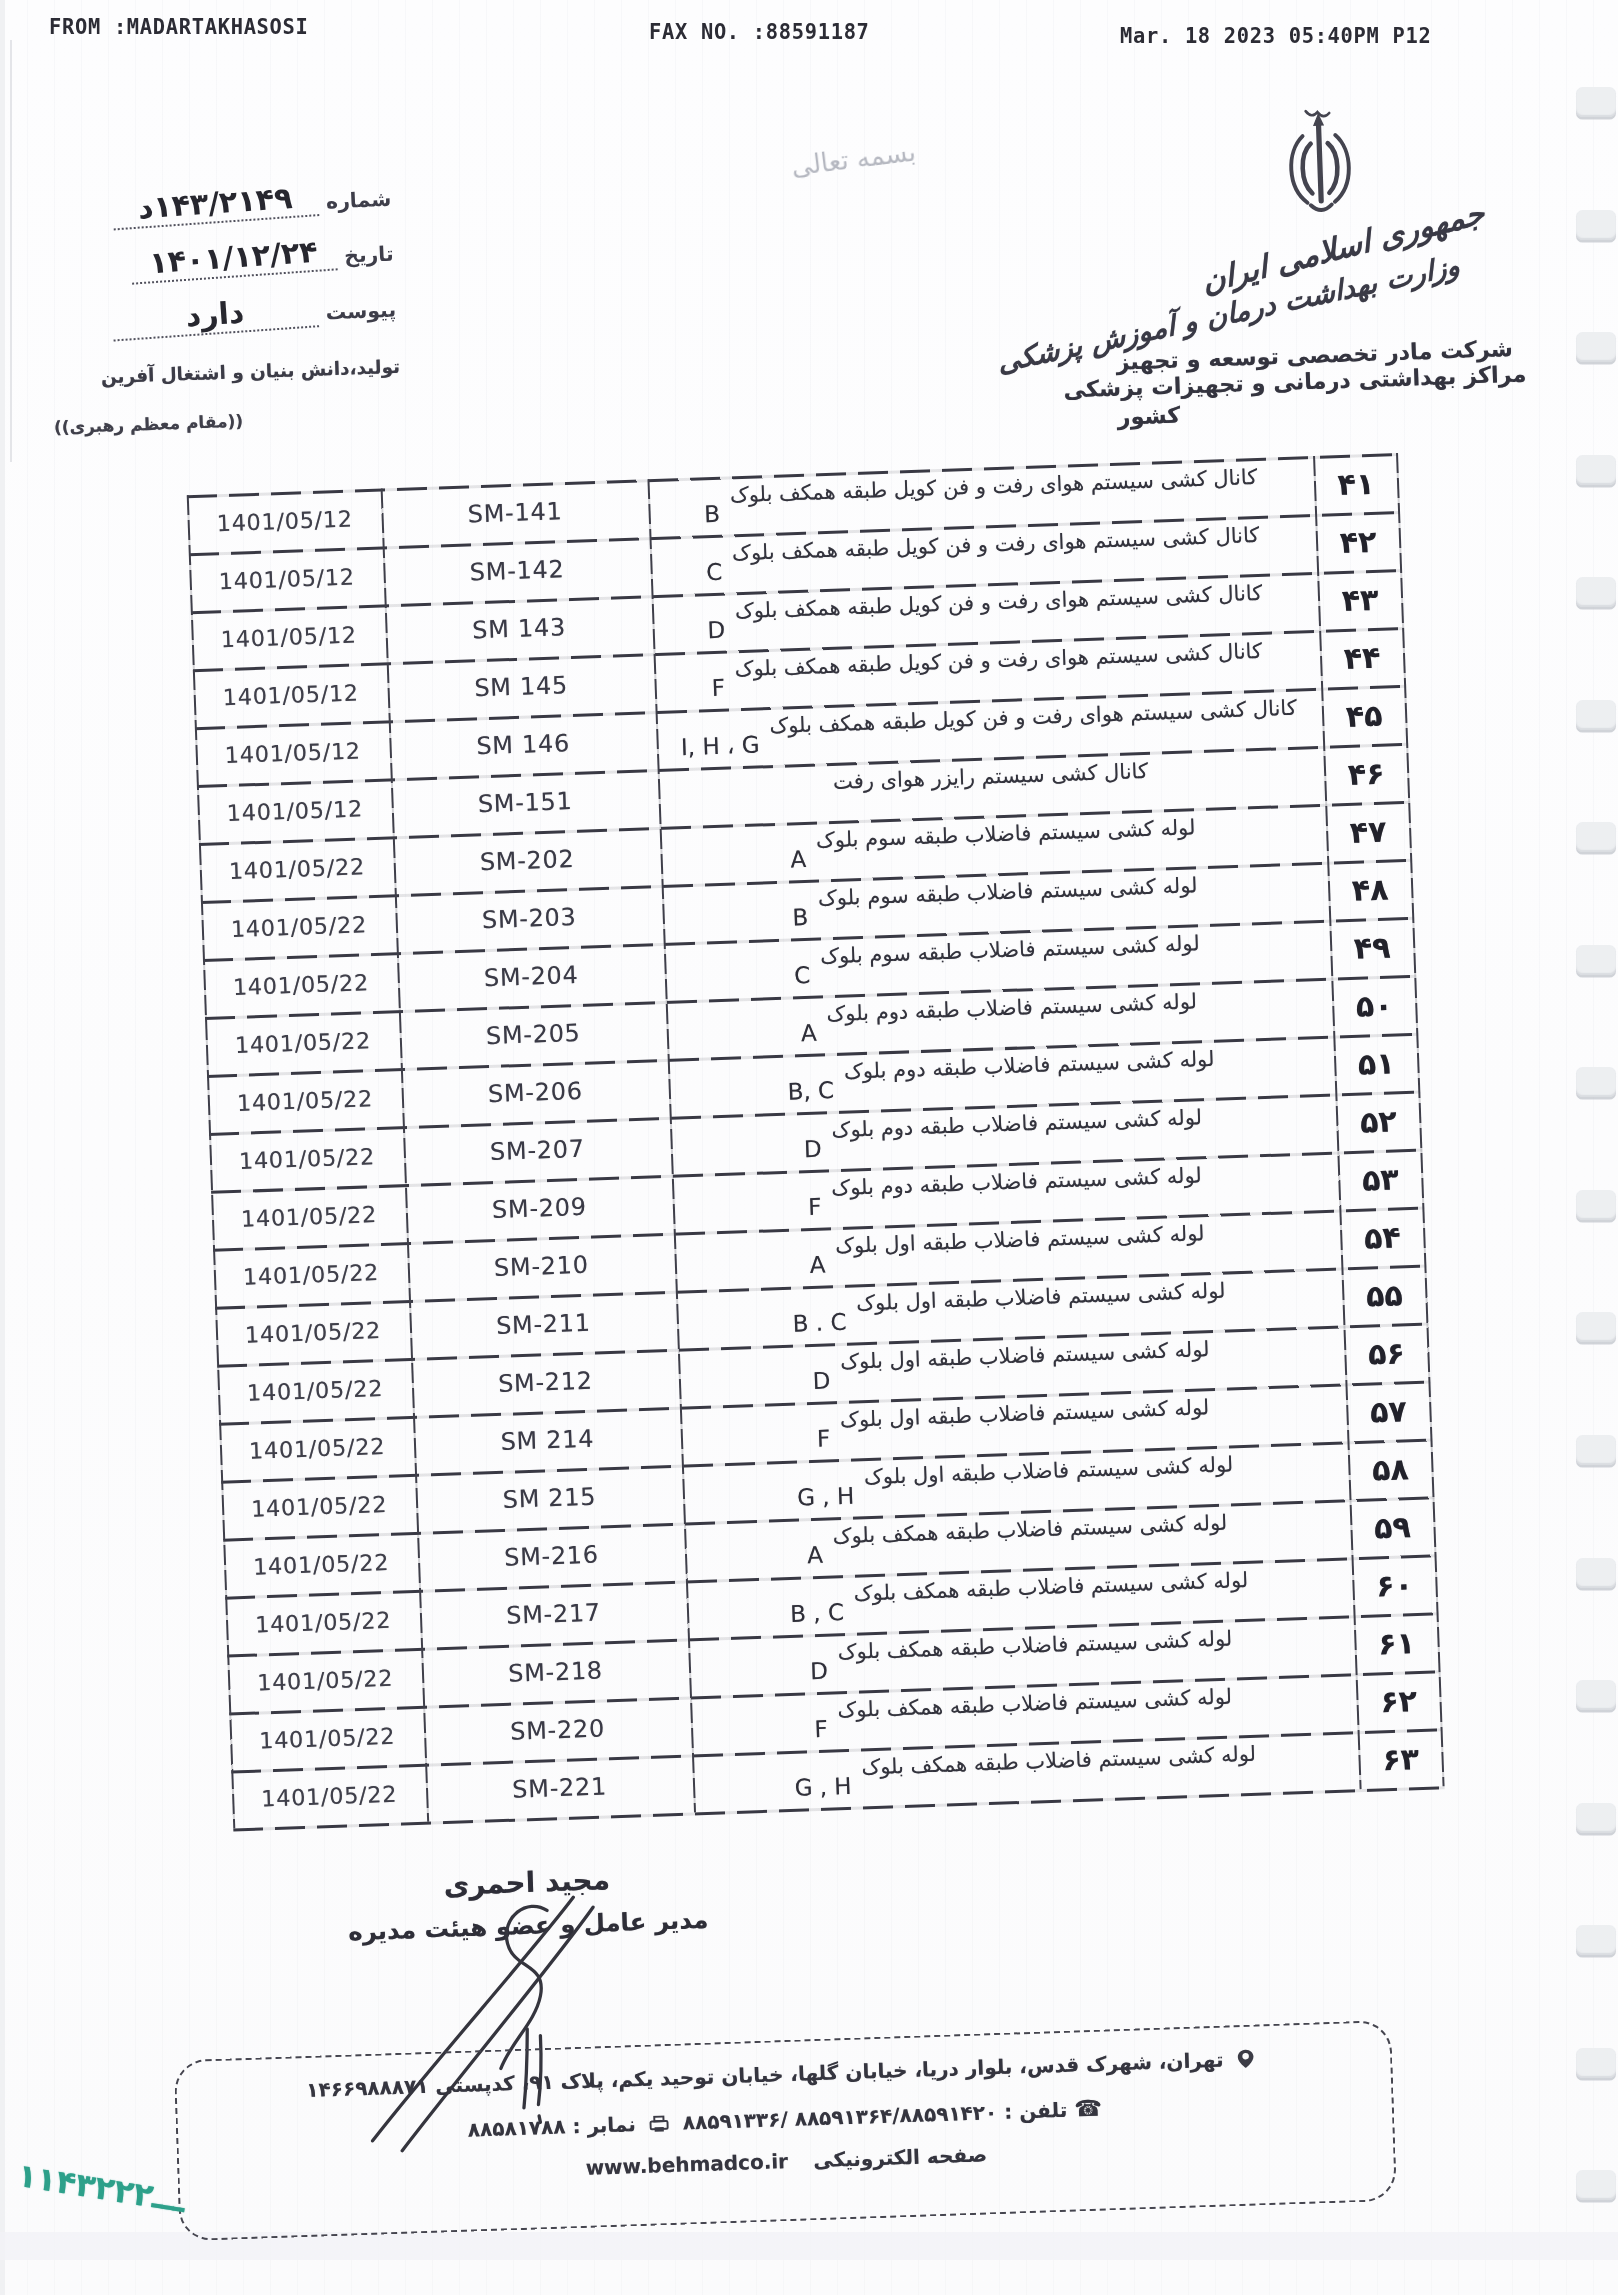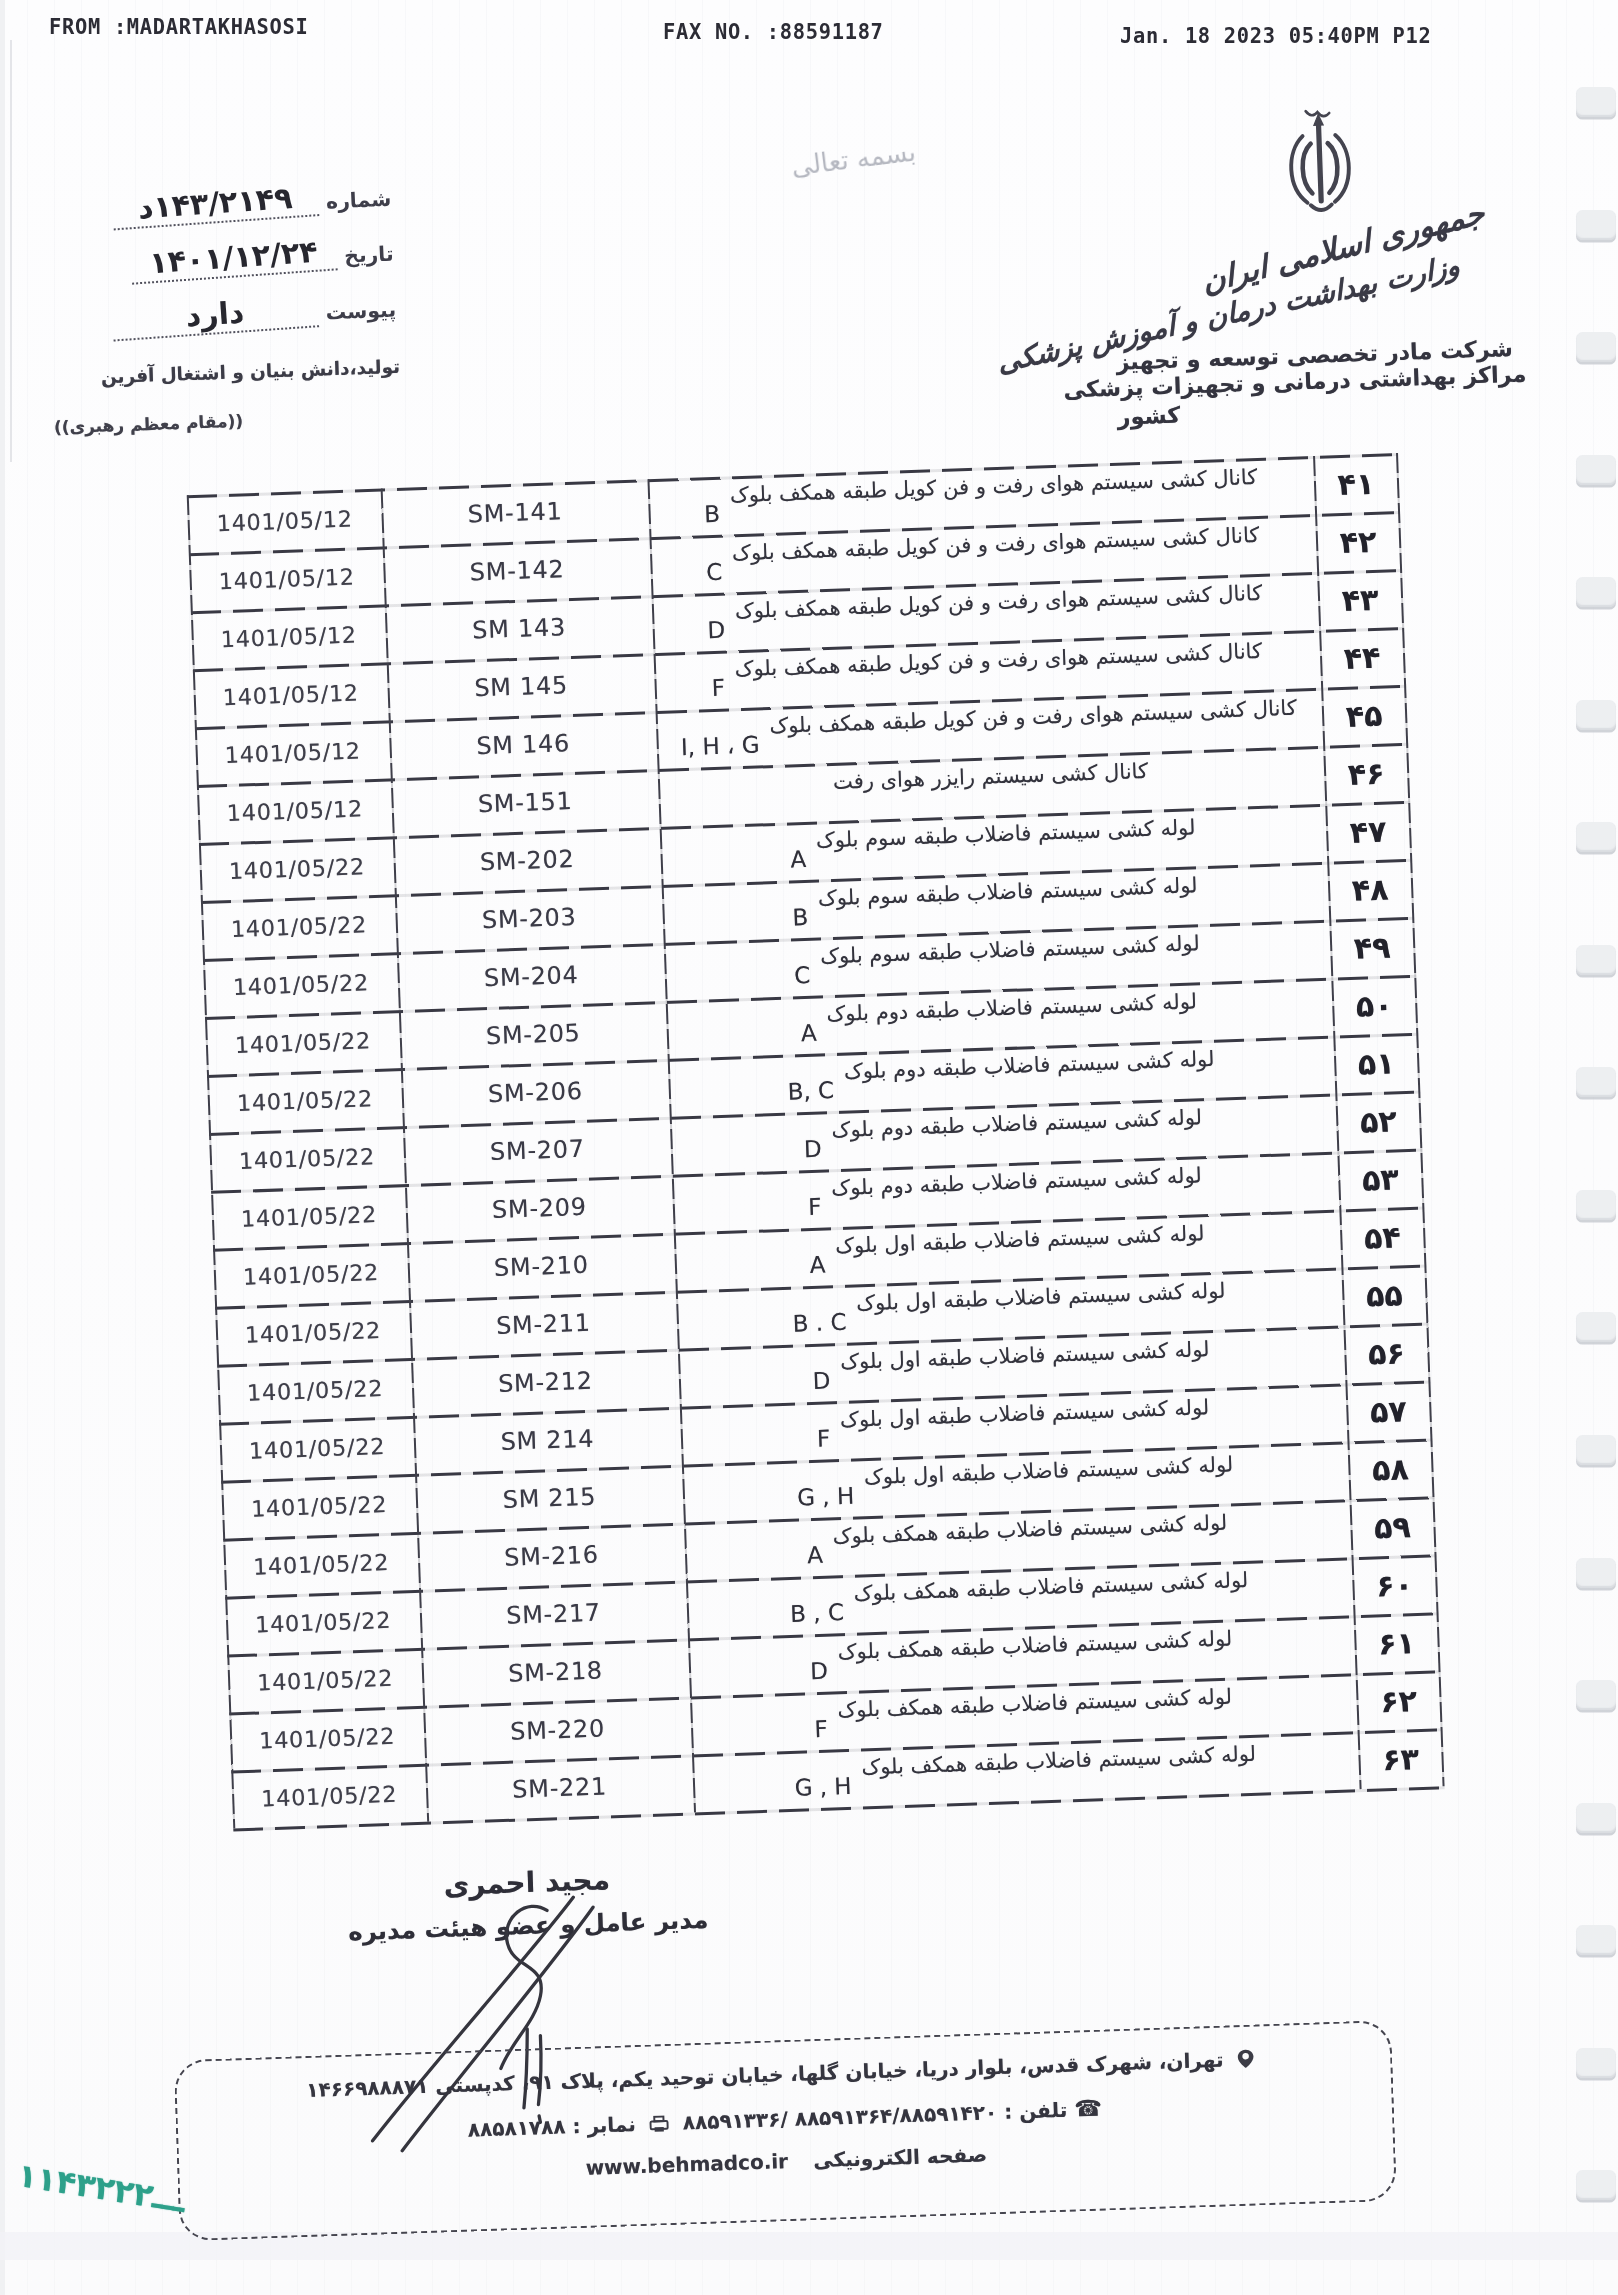--- a/index.html
+++ b/index.html
@@ -11,21 +11,21 @@
       linear-gradient(#fdfdfe,#fbfbfc);
     font-family:"DejaVu Sans", sans-serif;
     color:#3b3b46;
   }
   .fuzzy{text-shadow:0 0 0.7px rgba(55,55,66,.5);}
   
   .fax-header{position:absolute;top:14.5px;left:0;width:100%;height:40px;
     font-family:"DejaVu Sans Mono", monospace;font-weight:bold;font-size:20.4px;
     color:#2c2c35;letter-spacing:0.7px;}
   .fax-from{position:absolute;left:49px;top:0;}
-  .fax-no{position:absolute;left:663px;top:5.3px;}
+  .fax-no{position:absolute;left:649px;top:5.3px;}
   .fax-date{position:absolute;left:1120px;top:9.2px;}
   
   .edge-strip{position:absolute;left:0;top:0;width:4.6px;height:100%;background:#f0f1f3;}
   .edge-line{position:absolute;left:10px;top:40px;width:2px;height:422px;background:#cfd2d7;opacity:.55;}
   .bottom-band{position:absolute;left:0;top:2232px;width:1619px;height:28px;background:#f2f3f6;opacity:.8;}
   .hole{position:absolute;right:3.3px;width:40px;height:30px;background:#edeff1;
     border-radius:6.6px;box-shadow:0 2.6px 0 rgba(196,200,206,.8), inset 0 -2px 1.3px rgba(205,209,214,.6);}
   
   .bismillah{position:absolute;left:791px;top:144px;font-size:26px;color:#6f7484;
     opacity:.5;filter:blur(0.7px);transform:rotate(-7deg);direction:rtl;}
@@ -109,21 +109,21 @@
     <div class="hole" style="top: 1680px;"></div>
     <div class="hole" style="top: 1803px;"></div>
     <div class="hole" style="top: 1925px;"></div>
     <div class="hole" style="top: 2048px;"></div>
     <div class="hole" style="top: 2170px;"></div>
   </div>
 
 <div class="fax-header">
   <span class="fax-from">FROM :MADARTAKHASOSI</span>
   <span class="fax-no">FAX NO. :88591187</span>
-  <span class="fax-date">Jan. 18 2023 05:40PM  P12</span>
+  <span class="fax-date">Mar. 18 2023 05:40PM  P12</span>
 </div>
 
 <div class="bismillah">بسمه تعالی</div>
 
 <div class="letterhead">
   <svg class="emblem" viewBox="0 0 122 182">
     <g stroke="#44444f" fill="none" stroke-linecap="round">
       <path d="M61 30 L61 146" stroke-width="8"></path>
       <path d="M61 14 l-7 16 h14 z" fill="#44444f" stroke-width="2"></path>
       <path d="M48 58 C30 74 30 116 48 134" stroke-width="7"></path>

